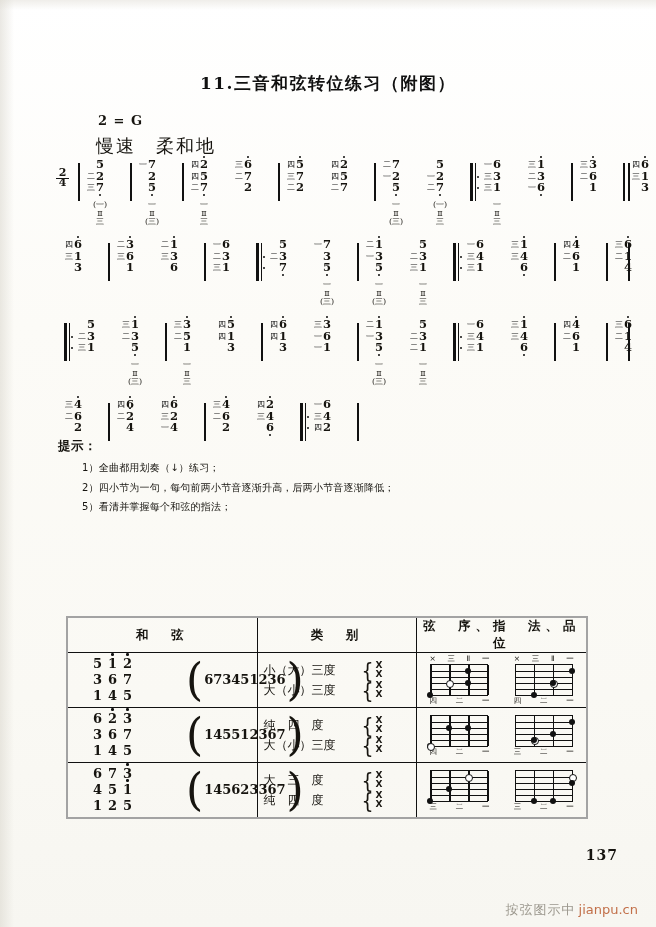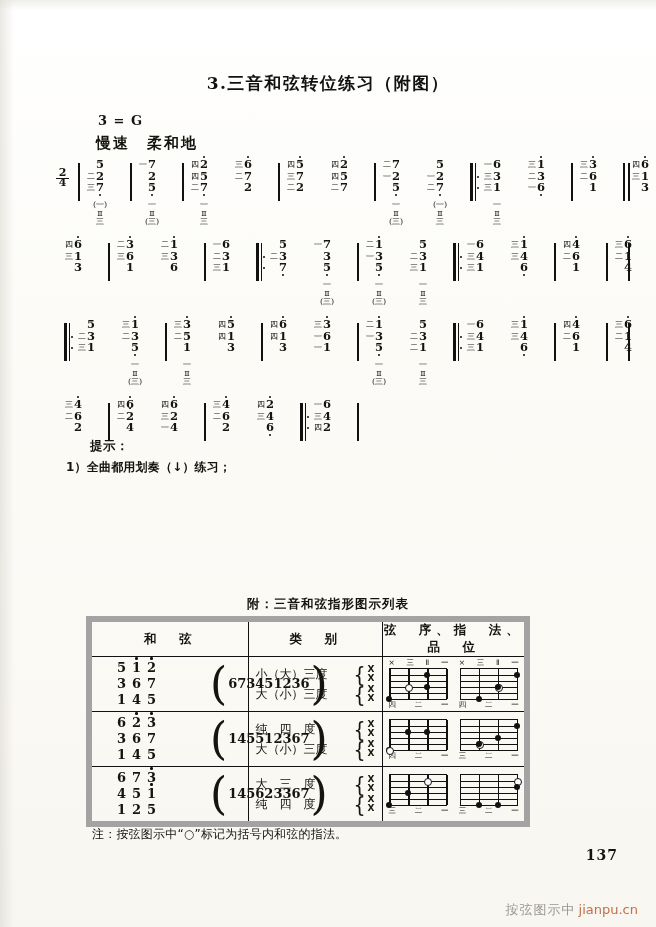--- a/index.html
+++ b/index.html
@@ -41,21 +41,21 @@
     color:#111;
   }
 
   .key-sig{
     position:absolute;left:98px;top:113px;
     font-family:"DejaVu Serif","Liberation Serif",serif;
     font-size:13px;font-weight:700;letter-spacing:1px;
   }
   .tempo{
     position:absolute;left:96px;top:134px;
-    font-size:15px;font-weight:700;letter-spacing:2px;
+    font-size:18px;font-weight:400;letter-spacing:2px;
   }
 
   
   .score{position:absolute;left:56px;top:155px;width:580px;}
   .staff-row{position:relative;height:80px;}
   .timesig{
     position:absolute;left:0;top:14px;
     font-family:"DejaVu Serif","Liberation Serif",serif;
     font-weight:700;font-size:11px;line-height:8px;text-align:center;width:13px;
   }
@@ -96,38 +96,36 @@
   }
   .fingering{
     position:absolute;top:46px;
     font-size:8px;line-height:8.5px;text-align:center;width:24px;
     font-family:"DejaVu Serif","Liberation Serif",serif;
   }
   .fingering span{display:block;}
 
   
   .hints{position:absolute;left:58px;top:438px;width:540px;}
-  .hints .hd{font-size:12.5px;font-weight:700;letter-spacing:.5px;margin-bottom:3px;margin-left:32px;}
+  .hints .hd{font-size:12.5px;font-weight:700;letter-spacing:.5px;margin-bottom:3px;}
   .hints li{
-    list-style:none;font-size:12px;line-height:19.5px;letter-spacing:.2px;
-    margin-left:8px;
-    font-weight:bold;
+    list-style:none;font-size:10px;line-height:19.5px;letter-spacing:.2px;
+    margin-left:24px;
   }
 
   .attach-title{
     position:absolute;left:0;top:596px;width:656px;text-align:center;
     font-size:12.5px;font-weight:700;letter-spacing:1px;
   }
 
   
   .ctable{
-    position:absolute;left:66px;top:616px;width:444px;
-    border:6px solid #a3a3a3;border-collapse:collapse;
+    position:absolute;left:66px;top:616px;width:522px;
+    border:2px solid #a3a3a3;border-collapse:collapse;
     background:transparent;
-    margin-left:20px;
   }
   .ctable td,.ctable th{border:1px solid #111;padding:0;}
   .ctable .hrow th{
     height:24px;font-size:12.5px;font-weight:700;letter-spacing:5px;
     text-align:center;
   }
   .col-chord{width:190px;}
   .col-type{width:160px;}
   .col-diag{width:170px;}
 
@@ -204,23 +202,23 @@
   .watermark .wm2{color:#c2704a;letter-spacing:0;margin-left:3px;}
 </style>
 </head>
 <body>
 
 <div class="page">
   <div class="paper-tint"></div>
   <div class="edge-left"></div>
   <div class="edge-top"></div>
 
-  <div class="title">3.三音和弦转位练习（附图）</div>
-
-  <div class="key-sig">3 = G</div>
+  <div class="title">11.三音和弦转位练习（附图）</div>
+
+  <div class="key-sig">2 = G</div>
   <div class="tempo">慢速　柔和地</div>
 
   <div class="score" id="score">
       <div class="staff-row">
         <div class="timesig" style="left: 0px;">
           <i>2</i>
           <i>4</i>
         </div>
         <div class="barline" style="left: 22px;"></div>
         <div class="chordgrp" style="left: 30px;">
@@ -562,24 +560,25 @@
           <span class="ln"><span class="str">四</span><span class="nt ">2</span></span>
         </div>
         <div class="barline" style="left: 301px;"></div>
       </div>
     </div>
 
   <div class="hints">
     <div class="hd">提示：</div>
     <ul id="hint-list" style="margin:0;padding:0;">
         <li>1）全曲都用划奏（↓）练习；</li>
+        <li>2）四小节为一句，每句前两小节音逐渐升高，后两小节音逐渐降低；</li>
+        <li>5）看清并掌握每个和弦的指法；</li>
       </ul>
   </div>
 
-  <div class="attach-title">附：三音和弦指形图示列表</div>
 
   <table class="ctable">
     <thead>
       <tr class="hrow">
         <th class="col-chord">和　弦</th>
         <th class="col-type">类　别</th>
         <th class="col-diag">弦　序、指　法、品　位</th>
       </tr>
     </thead>
     <tbody id="chord-body">
@@ -854,18 +853,17 @@
                   <span>二</span>
                   <span>一</span>
                 </div>
               </div>
             </div>
           </td>
         </tr>
       </tbody>
   </table>
 
-  <div class="note-line">注：按弦图示中“○”标记为括号内和弦的指法。</div>
   <div class="pageno">137</div>
   <div class="watermark">
     <span>按弦图示中</span><span class="wm2">jianpu.cn</span>
   </div>
 </div>
 
 </body></html>

